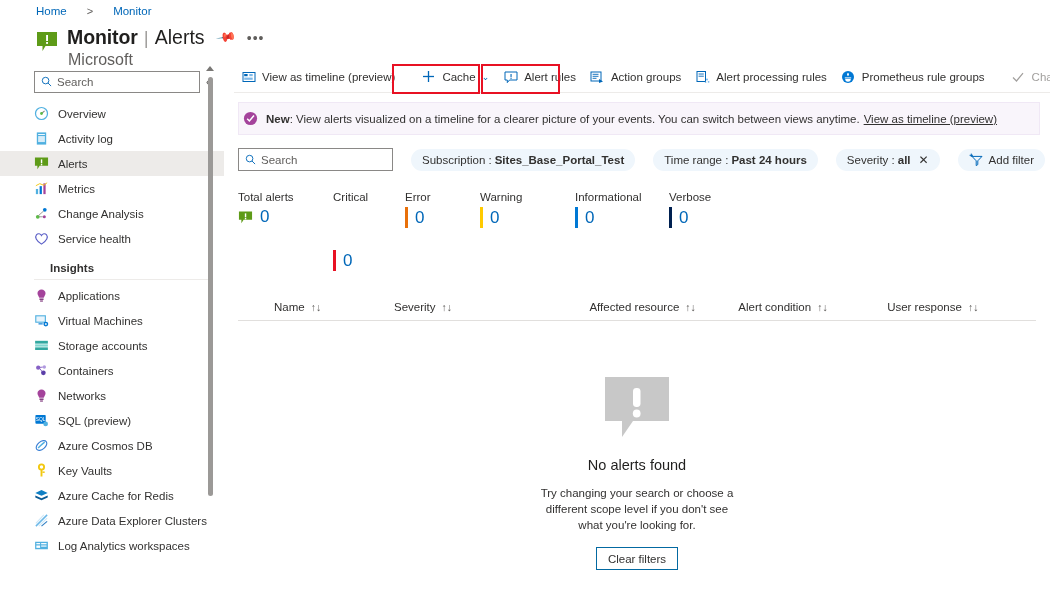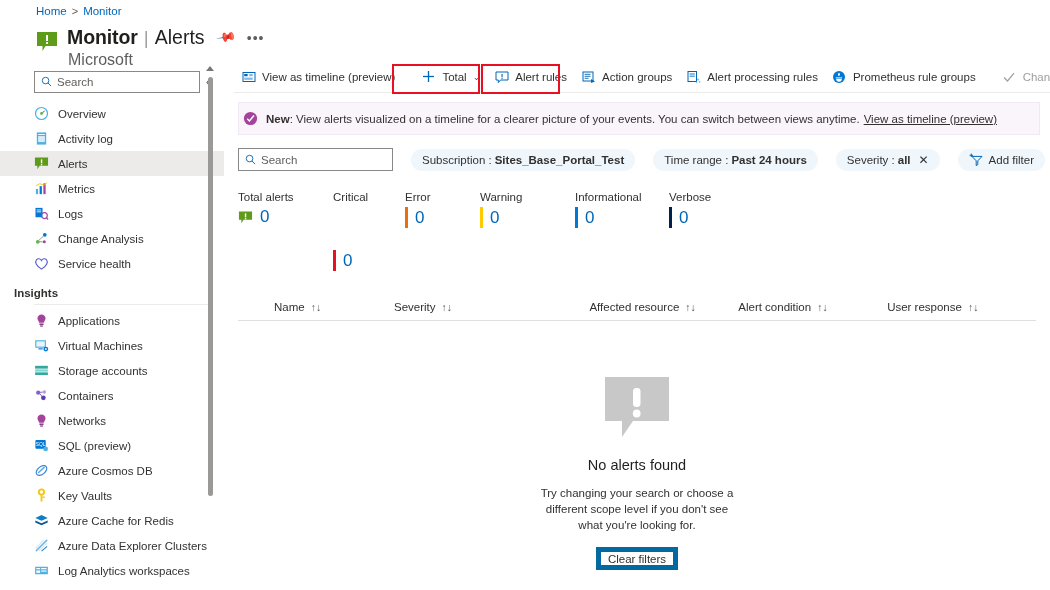--- a/index.html
+++ b/index.html
@@ -7,21 +7,21 @@
     margin: 0; padding: 0;
     width: 1050px; height: 590px;
     background: #ffffff;
     font-family: "Liberation Sans", sans-serif;
     color: #323130;
     overflow: hidden;
   }
   #app { position: relative; width: 1050px; height: 590px; background:#fff; }
 
   
-  .breadcrumb { position:absolute; left:36px; top:5px; font-size:11.5px; color:#0067b8; display:flex; align-items:center; gap:5px; }
+  .breadcrumb { position:absolute; left:36px; top:5px; font-size:11.5px; color:#0067b8; display:flex; align-items:center; gap:20px; }
   .breadcrumb a { color:#0067b8; text-decoration:none; cursor:pointer; }
   .breadcrumb .sep { color:#605e5c; font-size:11px; }
 
   
   .title-row { position:absolute; left:36px; top:26px; display:flex; align-items:flex-start; }
   .title-icon { width:22px; height:22px; margin-top:5px; margin-right:9px; position:relative; }
   .title-text { display:flex; flex-direction:column; }
   .title-line { display:flex; align-items:center; }
   .title-main { font-size:19.5px; font-weight:bold; color:#201f1e; letter-spacing:-0.1px; }
   .title-divider { font-size:19px; color:#a19f9d; margin:0 6px; font-weight:300; }
@@ -38,21 +38,21 @@
   .side-search input { border:0; outline:0; font-size:11.5px; font-family:"Liberation Sans", sans-serif; color:#323130; width:125px; background:transparent; padding:0; }
   .side-search input::placeholder { color:#605e5c; }
   .collapse-btn { margin-left:6px; color:#605e5c; font-size:12px; cursor:pointer; }
 
   .nav-list { margin-top:8px; position:relative; }
   .nav-item { display:flex; align-items:center; height:25px; padding-left:34px; font-size:11.5px; color:#323130; cursor:pointer; }
   .nav-item.selected { background:#edebe9; }
   .nav-ico { width:15px; height:15px; margin-right:9px; flex:0 0 auto; display:flex; align-items:center; justify-content:center; }
   .nav-label { white-space:nowrap; overflow:hidden; }
 
-  .section-head { margin-top:11px; padding-left:14px; font-size:11.5px; font-weight:bold; color:#323130; }
+  .section-head { margin-top:11px; padding-left:50px; font-size:11.5px; font-weight:bold; color:#323130; }
   .section-rule { margin:5px 14px 3px 34px; border-bottom:1px solid #edebe9; }
 
   
   .side-scroll { position:absolute; right:7px; top:0px; width:12px; height:500px; }
   .side-scroll .up-arrow { position:absolute; top:0; left:1px; width:0;height:0; border-left:4px solid transparent; border-right:4px solid transparent; border-bottom:5px solid #797775; }
   .side-scroll .thumb { position:absolute; top:11px; left:3px; width:5px; height:419px; background:#9b9997; border-radius:3px; }
 
   
   .main { position:absolute; left:224px; top:60px; right:0; bottom:0; background:#fff; }
 
@@ -98,21 +98,21 @@
   
   .thead { margin:22px 14px 0 14px; height:28px; display:flex; align-items:center; border-bottom:1px solid #e1dfdd; font-size:11.5px; color:#323130; }
   .th { display:flex; align-items:center; cursor:pointer; }
   .th .sort { margin-left:6px; color:#605e5c; font-size:10.5px; }
 
   
   .empty { margin-top:54px; display:flex; flex-direction:column; align-items:center; }
   .empty-icon { width:68px; height:66px; margin-bottom:16px; }
   .empty-title { font-size:14.5px; color:#201f1e; margin-bottom:12px; }
   .empty-desc { font-size:11.5px; color:#323130; text-align:center; line-height:16px; width:200px; }
-  .clear-btn { margin-top:14px; width:82px; height:23px; border:5px solid #0369a1; background:#fff; font-size:11.5px; font-family:"Liberation Sans", sans-serif; color:#323130; cursor:pointer; }
+  .clear-btn { margin-top:14px; width:82px; height:23px; border:1px solid #0369a1; background:#fff; font-size:11.5px; font-family:"Liberation Sans", sans-serif; color:#323130; cursor:pointer; }
 </style>
 </head>
 <body>
 
 <div id="app">
 
   <div class="breadcrumb">
     <a>Home</a>
     <span class="sep">&gt;</span>
     <a>Monitor</a>
@@ -190,32 +190,20 @@
               <rect x="6" y="5.5" width="2.4" height="8.5" fill="#0078d4"></rect>
               <rect x="10" y="2.5" width="2.4" height="11.5" fill="#a4439b"></rect>
               <path d="M2 5 L6.2 2.8 L10.5 4.6 L14 1.8" fill="none" stroke="#f2c811" stroke-width="1"></path>
             </svg>
           </span>
           <span class="nav-label">Metrics</span>
         </div>
         <div class="nav-item">
           <span class="nav-ico">
             <svg width="15" height="15" viewBox="0 0 16 16">
-              <rect x="1.6" y="2" width="7.5" height="10" fill="#0078d4"></rect>
-              <rect x="2.9" y="3.8" width="4.8" height="0.9" fill="#fff"></rect>
-              <rect x="2.9" y="5.8" width="4.8" height="0.9" fill="#fff"></rect>
-              <circle cx="11" cy="10.2" r="3.2" fill="none" stroke="#a4439b" stroke-width="1.2"></circle>
-              <line x1="13.2" y1="12.4" x2="15" y2="14.4" stroke="#a4439b" stroke-width="1.2"></line>
-            </svg>
-          </span>
-          <span class="nav-label">Logs</span>
-        </div>
-        <div class="nav-item">
-          <span class="nav-ico">
-            <svg width="15" height="15" viewBox="0 0 16 16">
               <circle cx="4" cy="11.5" r="2" fill="#5dba47"></circle>
               <circle cx="11.5" cy="4" r="2" fill="#0078d4"></circle>
               <circle cx="11" cy="11.5" r="1.6" fill="#a4439b"></circle>
               <line x1="4.8" y1="10.2" x2="10.4" y2="5.2" stroke="#8a8886" stroke-width="0.9"></line>
               <line x1="5.4" y1="11.5" x2="9.4" y2="11.5" stroke="#8a8886" stroke-width="0.9"></line>
             </svg>
           </span>
           <span class="nav-label">Change Analysis</span>
         </div>
         <div class="nav-item">
@@ -371,21 +359,21 @@
 
       <div class="cmd-sep"></div>
 
       <div class="cmd" id="create-btn">
         <span class="ci">
           <svg width="13" height="13" viewBox="0 0 13 13">
               <line x1="6.5" y1="1" x2="6.5" y2="12" stroke="#0067b8" stroke-width="1.3"></line>
               <line x1="1" y1="6.5" x2="12" y2="6.5" stroke="#0067b8" stroke-width="1.3"></line>
             </svg>
         </span>
-        <span>Total</span>
+        <span>Cache</span>
         <span class="chev">⌄</span>
       </div>
 
       <div class="cmd" id="alert-rules-btn">
         <span class="ci">
           <svg width="14" height="14" viewBox="0 0 14 14">
               <path d="M1 2 H13 V10 H5.5 L3.3 12.6 V10 H1 Z" fill="none" stroke="#0067b8" stroke-width="1"></path>
               <rect x="6.5" y="4" width="1.1" height="3.2" fill="#0067b8"></rect>
               <rect x="6.5" y="7.8" width="1.1" height="1.1" fill="#0067b8"></rect>
             </svg>

